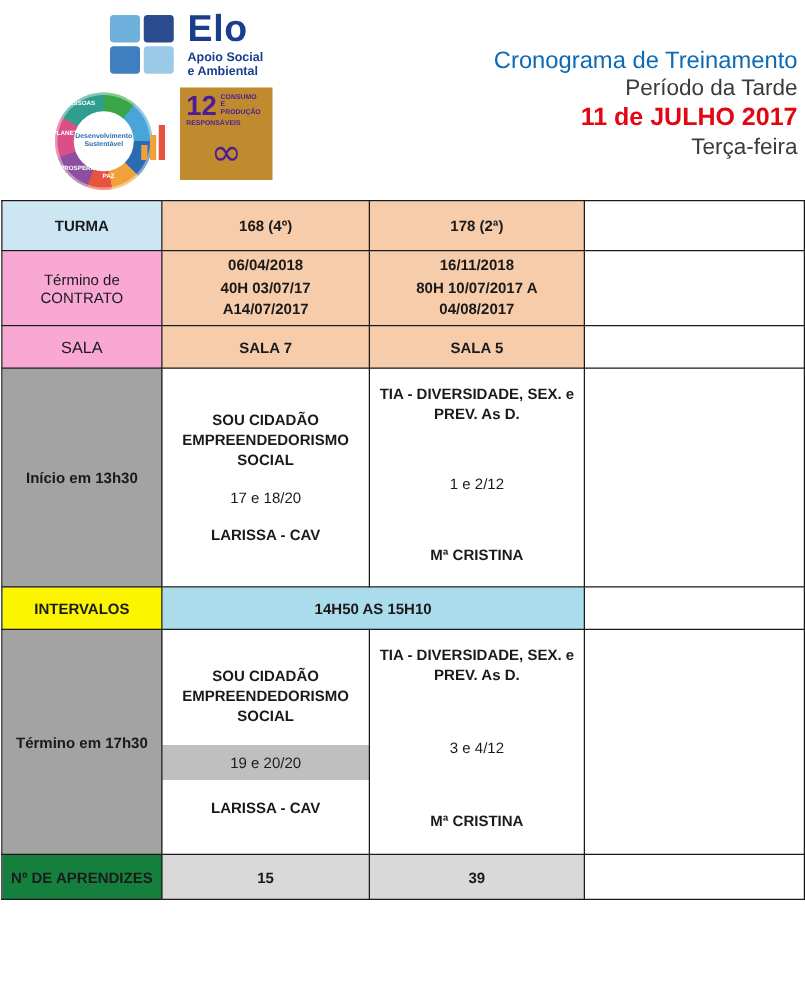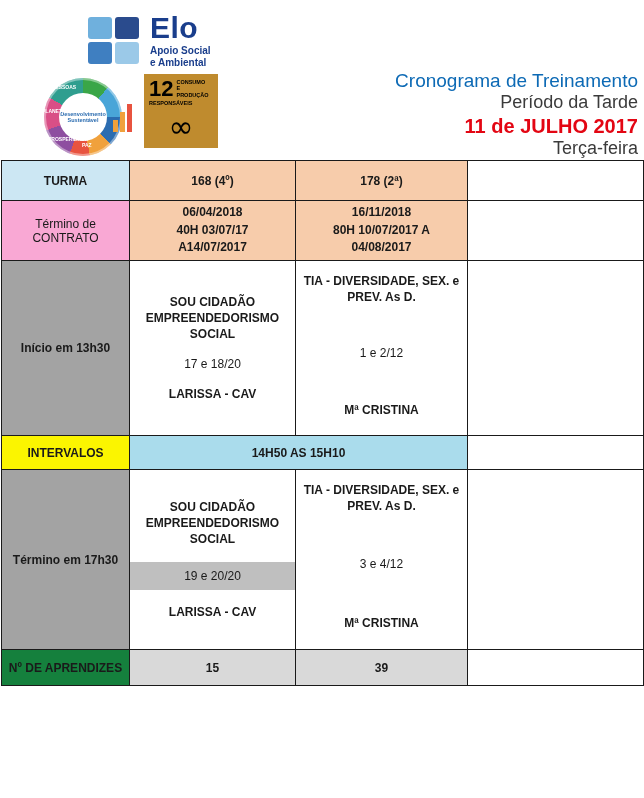--- a/index.html
+++ b/index.html
@@ -18,21 +18,21 @@
     width: 644px;
     height: 798px;
     box-sizing: border-box;
   }
 
   
   .header {
     position: relative;
     height: 160px;
     display: flex;
-    align-items: flex-end;
+    align-items: center;
     border-radius: 17px;
   }
   .logos {
     width: 290px;
     padding-left: 86px;
     padding-top: 4px;
     box-sizing: border-box;
   }
   .elo-logo {
     display: flex;
@@ -128,21 +128,21 @@
     height: 32px;
   }
   .bars i { width: 5px; background: #f0a13c; display: block; }
   .bars i:nth-child(1){ height: 12px; }
   .bars i:nth-child(2){ height: 20px; }
   .bars i:nth-child(3){ height: 28px; background:#e8533f; }
   .sdg12 {
     width: 74px;
     height: 74px;
     background: #bf8b2e;
-    color: #000000;
+    color: #4c1d95;
     padding: 4px 5px;
     box-sizing: border-box;
   }
   .sdg12 .num {
     font-size: 22px;
     font-weight: bold;
     line-height: 1;
     float: left;
     margin-right: 3px;
   }
@@ -362,20 +362,26 @@
           <div>A14/07/2017</div>
         </td>
         <td class="peach-small">
           <div>16/11/2018</div>
           <div>80H 10/07/2017 A</div>
           <div>04/08/2017</div>
         </td>
         <td class="white"></td>
       </tr>
 
+      <tr style="height:34px;">
+        <td class="label-cell" style="font-size:13px;">SALA</td>
+        <td class="sala-val">SALA 7</td>
+        <td class="sala-val">SALA 5</td>
+        <td class="white"></td>
+      </tr>
 
       <tr style="height:175px;">
         <td class="time-label">Início em 13h30</td>
         <td class="course-cell">
           <div class="title">SOU CIDADÃO</div>
           <div class="title">EMPREENDEDORISMO</div>
           <div class="title">SOCIAL</div>
           <div class="gap"></div>
           <div class="count">17 e 18/20</div>
           <div class="gap"></div>

